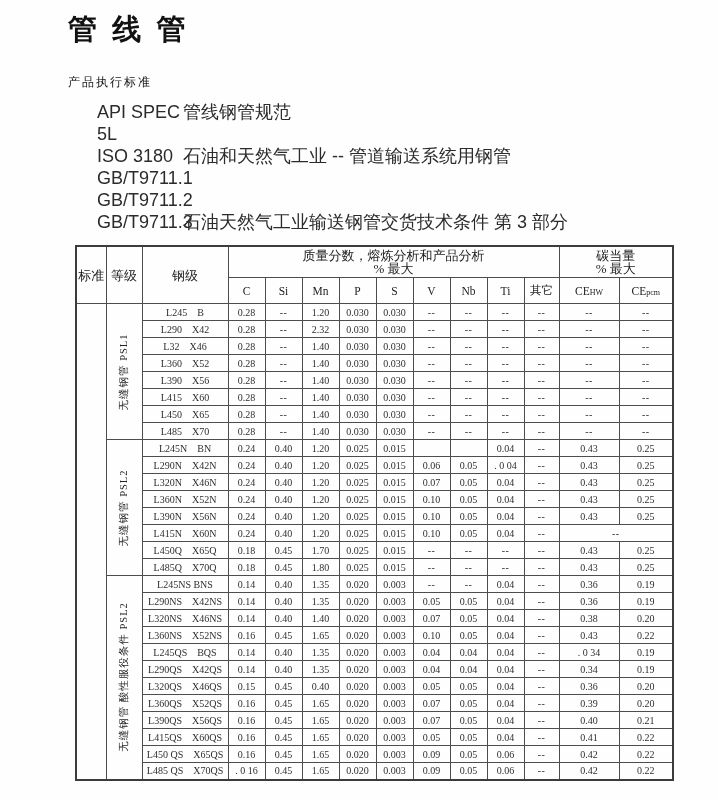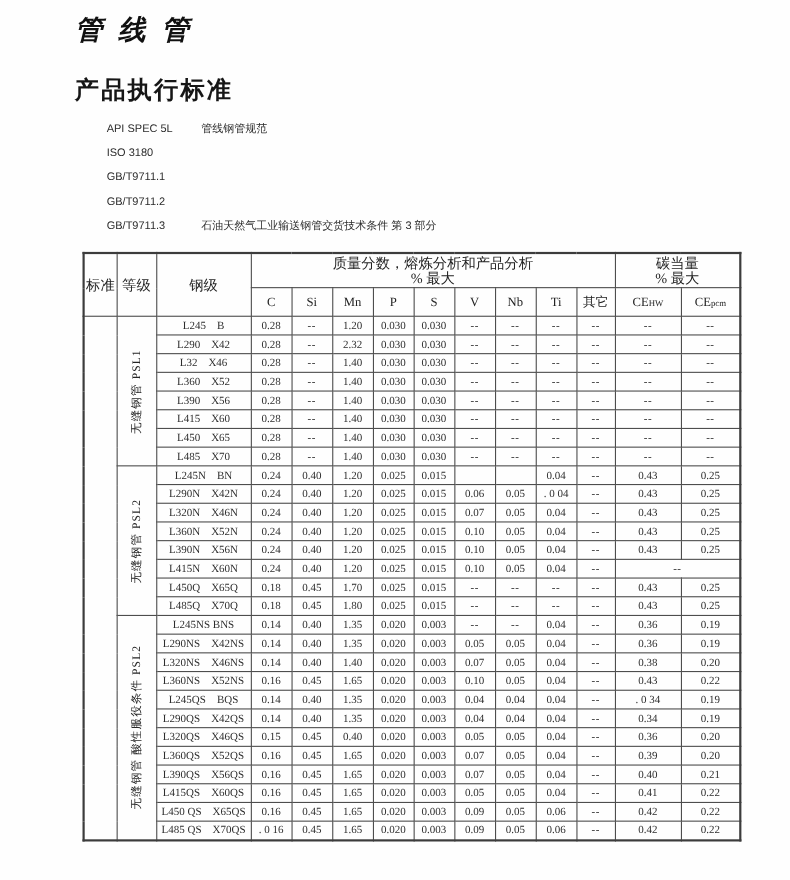--- a/index.html
+++ b/index.html
@@ -5,33 +5,32 @@
   html,body { margin:0; padding:0; }
   body {
     width:718px; height:800px; background:#fefefe;
     font-family:"Liberation Serif", serif; color:#262626;
     overflow:hidden;
   }
   .page { position:relative; width:718px; height:800px; }
 
   .doc-title {
     margin:0; padding:10px 0 0 68px;
-    font-size:25px; font-weight:bold; letter-spacing:4px;
+    font-size:29px; font-weight:bold; letter-spacing:4px;
     color:#111;
-    font-style:italic;
   }
   .sec-heading {
     margin:0; padding:24px 0 0 68px;
-    font-size:22px; font-weight:bold; letter-spacing:2px;
+    font-size:12px; font-weight:normal; letter-spacing:2px;
     color:#161616;
   }
   .std-list {
     margin:10px 0 0 97px;
     font-family:"Liberation Sans", sans-serif;
-    font-size:10px; line-height:22px; color:#2b2b2b;
+    font-size:18px; line-height:22px; color:#2b2b2b;
   }
   .std-row { display:flex; }
   .std-code { width:86px; flex:0 0 86px; }
   .std-desc { }
 
   table.chem {
     margin:12px 0 0 75px;
     border-collapse:collapse; table-layout:fixed; width:597px;
     border:2px solid #3c3c3c;
   }
@@ -62,20 +61,21 @@
 
   <h2 class="sec-heading">产品执行标准</h2>
 
   <div class="std-list">
     <div class="std-row">
       <span class="std-code">API SPEC 5L</span>
       <span class="std-desc">管线钢管规范</span>
     </div>
     <div class="std-row">
       <span class="std-code">ISO 3180</span>
+      <span class="std-desc">石油和天然气工业 -- 管道输送系统用钢管</span>
     </div>
     <div class="std-row">
       <span class="std-code">GB/T9711.1</span>
     </div>
     <div class="std-row">
       <span class="std-code">GB/T9711.2</span>
     </div>
     <div class="std-row">
       <span class="std-code">GB/T9711.3</span>
       <span class="std-desc">石油天然气工业输送钢管交货技术条件 第 3 部分</span>

